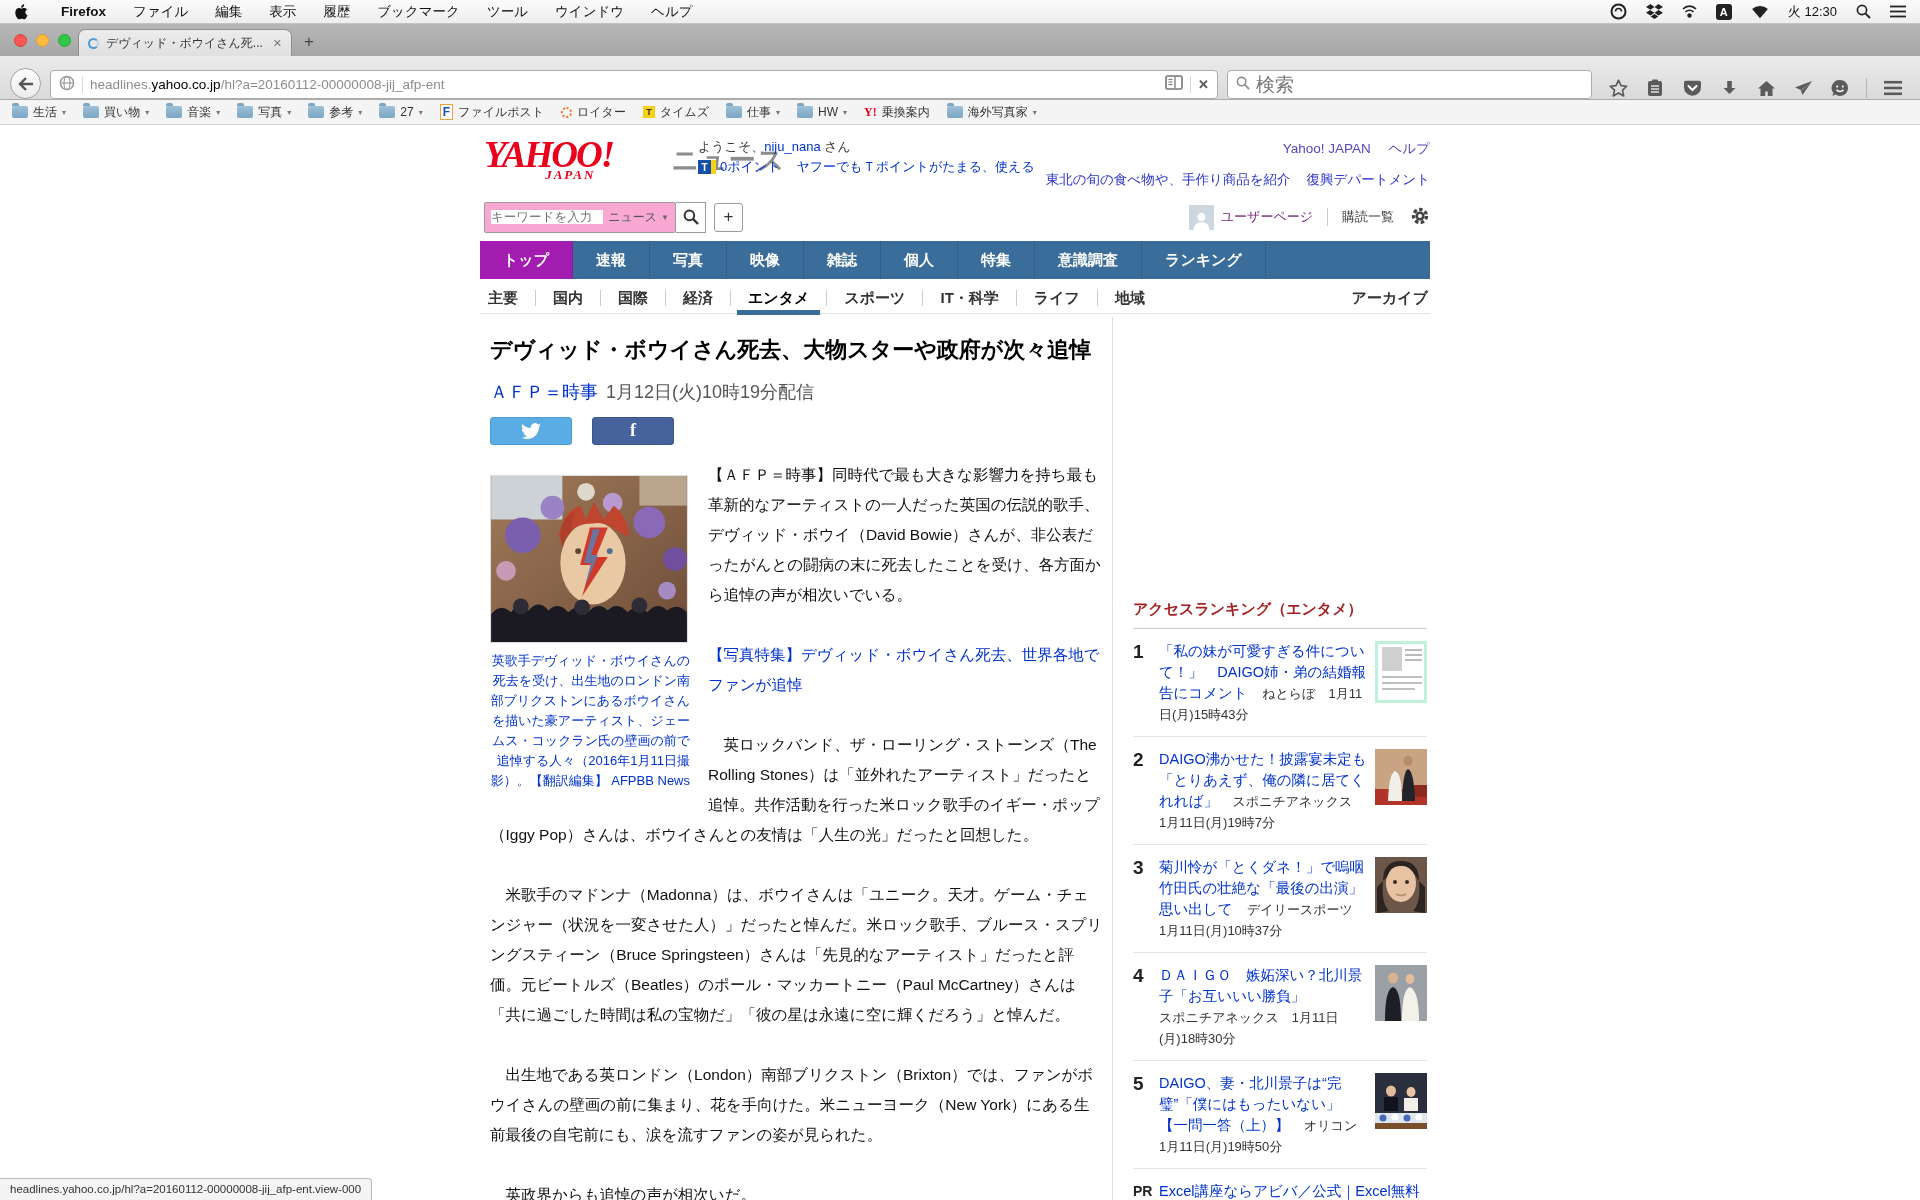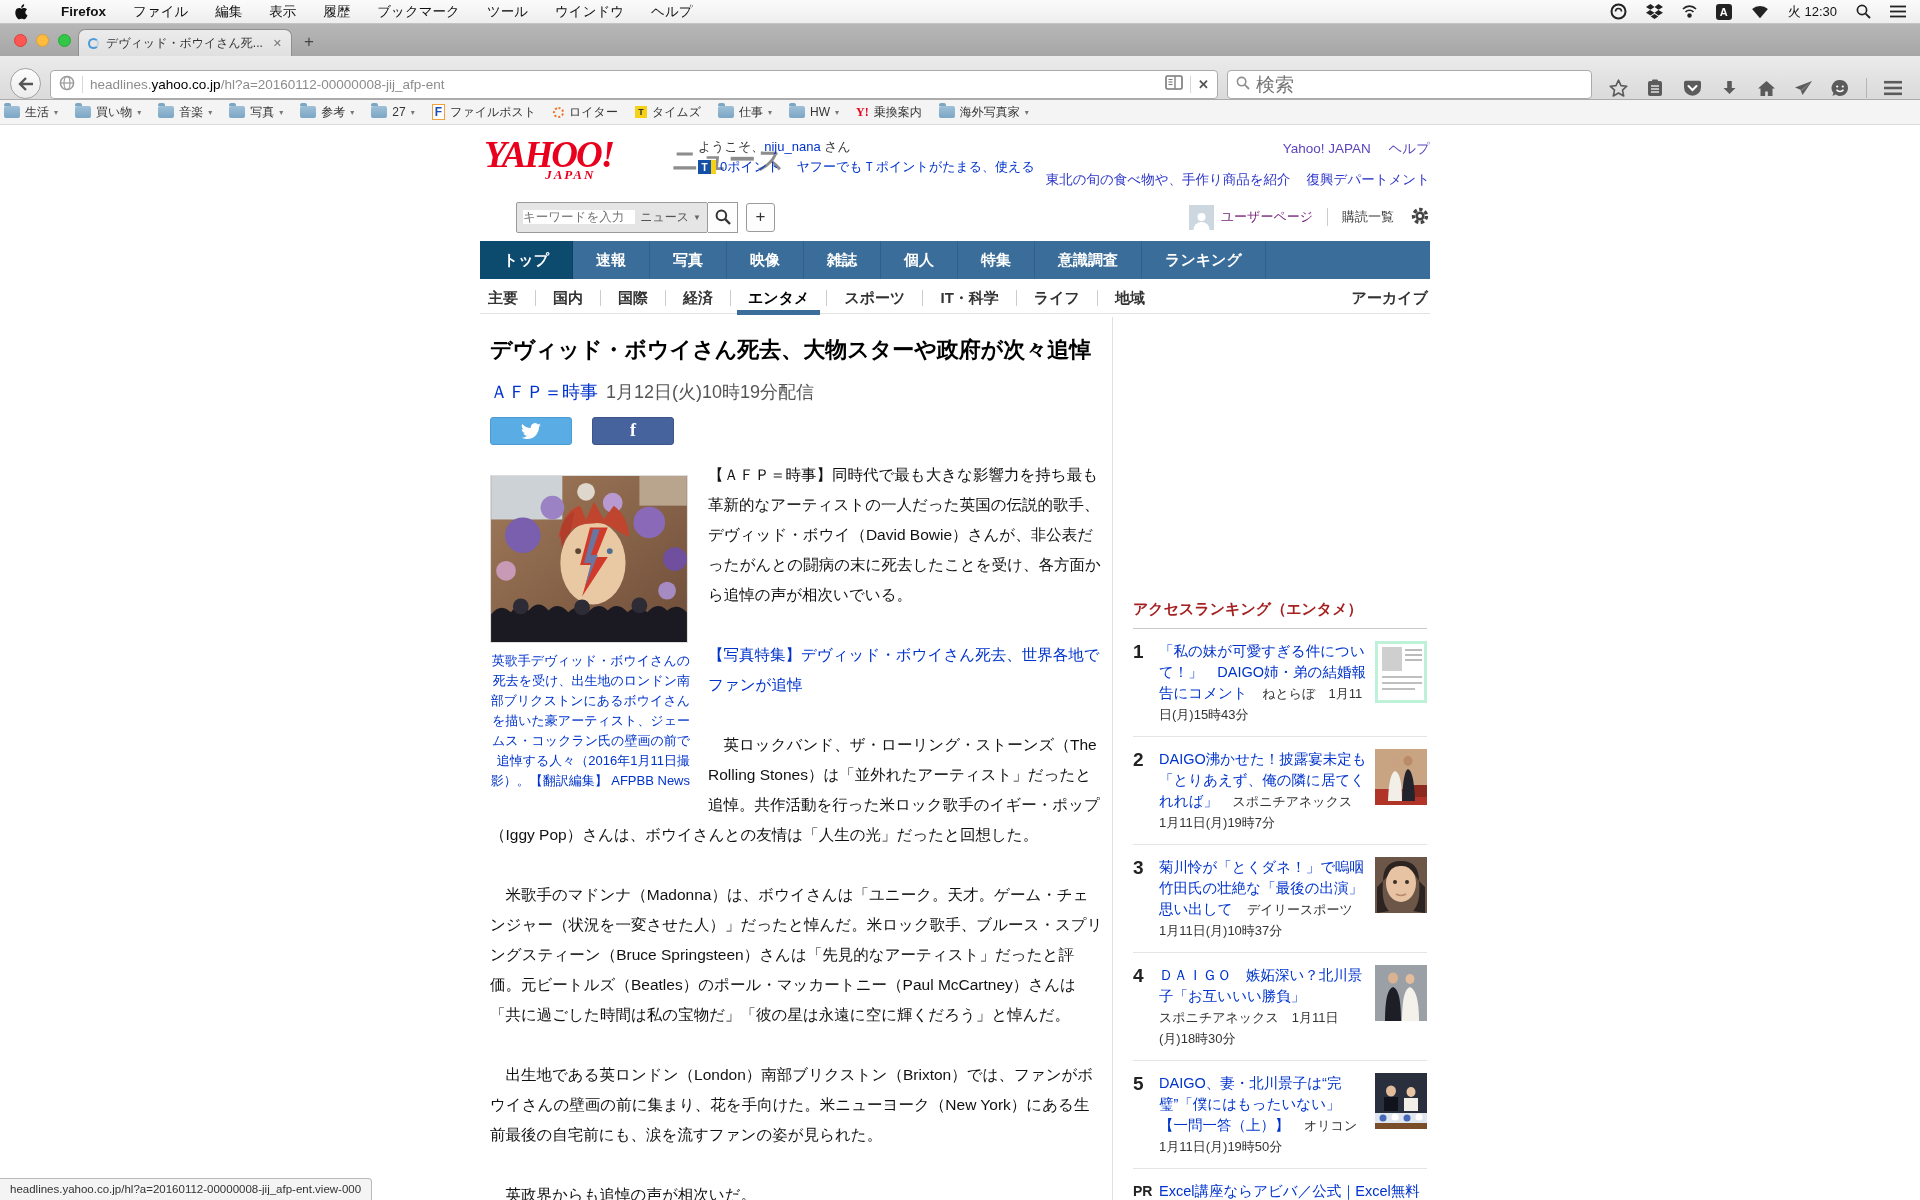--- a/index.html
+++ b/index.html
@@ -53,21 +53,21 @@
   .searchbar { width:365px; height:29px; background:#fff; border:1px solid #ababab; border-radius:4px;
     display:flex; align-items:center; padding:0 8px; gap:6px; flex:none; }
   .searchbar input { border:none; outline:none; font-size:19px; color:#0369a1; width:100%;
     font-family:"Liberation Sans",sans-serif; background:transparent; }
   .tool-icons { display:flex; align-items:center; gap:15px; padding:0 6px; flex:none; color:#5b5b5b; }
   .ticon { display:flex; align-items:center; justify-content:center; width:22px; height:22px; }
   .tsep { width:1px; height:20px; background:#b5b5b5; }
 
   
   .bookbar { position:absolute; top:100px; left:0; right:0; height:25px; background:#f4f4f4;
-    border-bottom:1px solid #d9d9d9; display:flex; align-items:center; padding:0 4px; gap:17px;
+    border-bottom:1px solid #d9d9d9; display:flex; align-items:center; padding:0 12px; gap:17px;
     font-size:12px; color:#333; }
   .bm { display:flex; align-items:center; gap:5px; white-space:nowrap; }
   .bm .caret { font-size:8px; color:#777; }
   .fold { width:16px; height:12px; background:linear-gradient(#9fc0d8,#7ba6c4); border-radius:2px; position:relative; }
   .fold:before { content:""; position:absolute; top:-3px; left:0; width:7px; height:3px;
     background:#7ba6c4; border-radius:2px 2px 0 0; }
   .bicon-f { color:#1b4db3; font-weight:bold; font-size:12px; border:1px solid #f0a03c; padding:0 2px; background:#fff; }
   .bicon-r { width:11px; height:11px; border:2px dotted #f37021; border-radius:50%; }
   .bicon-t { width:12px; height:12px; background:#f5d218; color:#333; font-size:9px; font-weight:bold;
     display:flex; align-items:center; justify-content:center; }
@@ -92,40 +92,40 @@
   .tpt { display:inline-flex; }
   .tpt .b { width:13px; height:14px; background:#1550a8; color:#fff; font-size:10px; font-weight:bold;
     display:flex; align-items:center; justify-content:center; }
   .tpt .yw { width:5px; height:14px; background:#f5d218; }
   .hd-help { position:absolute; right:0; top:15px; font-size:13.5px; }
   .hd-promo { position:absolute; right:0; top:46px; font-size:13.5px; color:#2d35c8; }
   .hd-promo span { margin-left:16px; }
 
   
   .srow { position:absolute; left:4px; top:74px; width:946px; height:36px; display:flex; align-items:center; }
-  .kw-box { width:192px; height:31px; border:1px solid #9b9b9b; border-radius:2px; background:#e5e5e5;
-    display:flex; align-items:center; padding:0 6px;margin-left:32px; }
+  .kw-box { width:192px; height:31px; border:1px solid #9b9b9b; border-radius:2px; background:#f9a8d4;
+    display:flex; align-items:center; padding:0 6px; }
   .kw-box input { border:none; outline:none; width:112px; font-size:12.5px; color:#444;
     font-family:"Liberation Sans",sans-serif; }
   .scope { font-size:12px; color:#555; display:flex; align-items:center; gap:4px; margin-left:auto; }
   .scope .caret { font-size:8px; color:#666; }
   .sbtn { width:30px; height:31px; border:1px solid #9b9b9b; border-left:none; background:#fdfdfd;
     display:flex; align-items:center; justify-content:center; }
   .addbtn { width:29px; height:29px; border:1px solid #9b9b9b; border-radius:3px; background:#fdfdfd;
     margin-left:8px; display:flex; align-items:center; justify-content:center; font-size:17px; color:#333; }
   .userarea { margin-left:auto; display:flex; align-items:center; font-size:13px; color:#333; }
   .uav { width:25px; height:25px; background:#ccd7e0; margin-right:7px; display:flex; align-items:flex-end; justify-content:center; }
   .udiv { width:1px; height:18px; background:#ccc; margin:0 14px; }
   .gear-w { margin-left:16px; }
 
   
   .mainnav { position:absolute; left:0; top:116px; width:950px; height:38px; background:#3a6d99;
     display:flex; color:#fff; font-size:15px; font-weight:bold; }
   .mainnav .nt { padding:0 23px; line-height:38px; border-right:1px solid rgba(0,0,0,.12); }
-  .mainnav .nt.active { background:#0c4a6e; }
+  .mainnav .nt.active { background:#a21caf; }
 
   
   .subnav { position:absolute; left:0; top:158px; width:950px; height:31px; display:flex;
     align-items:center; font-size:15px; font-weight:bold; color:#333;
     border-bottom:1px solid #e3e3e3; }
   .subnav .sn { padding:0 17px; border-left:1px solid #ccc; line-height:16px; }
   .subnav .sn:first-child { border-left:none; padding-left:8px; }
   .subnav .sn.active { color:#000; position:relative; }
   .subnav .sn.active:after { content:""; position:absolute; left:6px; right:6px; bottom:-9px; height:5px; background:#3a6d99; }
   .subnav .arch { margin-left:auto; padding-right:2px; }

